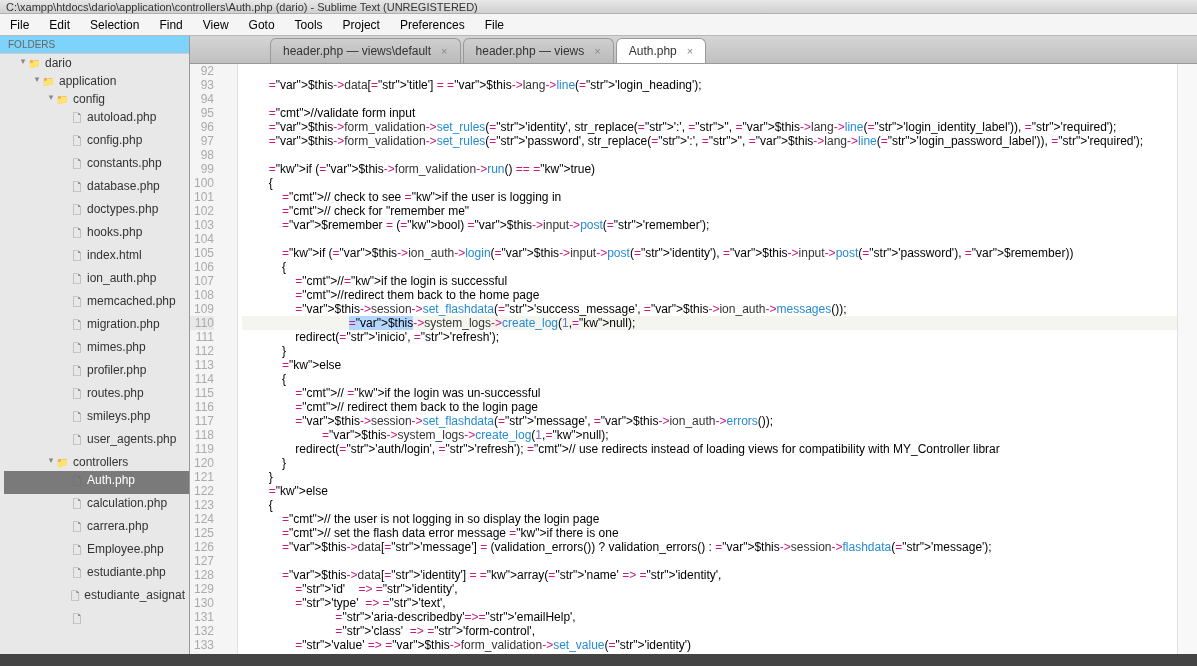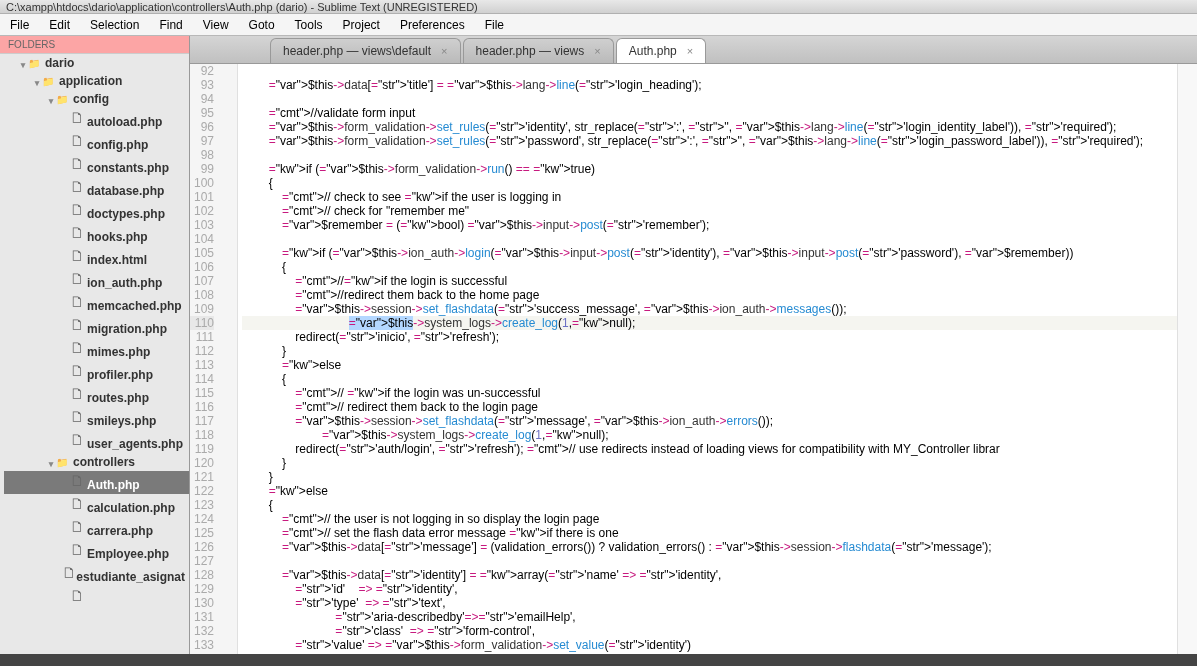--- a/index.html
+++ b/index.html
@@ -44,37 +44,36 @@
   background: #e8e8e8;
   border-right: 1px solid #999;
   overflow-y: auto;
   display: flex;
   flex-direction: column;
 }
 .sidebar-header {
   padding: 3px 8px;
   font-size: 10px;
   color: #666;
-  background: #fca5a5;
+  background: #7dd3fc;
   border-bottom: 1px solid #ccc;
 }
 .tree {
   padding: 0 0 0 4px;
   overflow-y: auto;
   flex: 1;
 }
 .tree-item {
   padding: 2px 4px 2px 0;
   cursor: default;
   display: flex;
-  align-items: flex-end;
+  align-items: flex-start;
   font-size: 11px;
   color: #333;
   white-space: nowrap;
-  font-weight: bold;
 }
 .tree-item.selected {
   background: #7a7a7a;
   color: #fff;
 }
 .arrow {
   display: inline-block;
   width: 10px;
   text-align: center;
   color: #888;
@@ -308,20 +307,25 @@
         </div>
         <div class="tree-item indent4">
           <span class="arrow none"></span>
           <span class="file-icon"></span>
           <span>carrera.php</span>
         </div>
         <div class="tree-item indent4">
           <span class="arrow none"></span>
           <span class="file-icon"></span>
           <span>Employee.php</span>
+        </div>
+        <div class="tree-item indent4">
+          <span class="arrow none"></span>
+          <span class="file-icon"></span>
+          <span>estudiante.php</span>
         </div>
         <div class="tree-item indent4">
           <span class="arrow none"></span>
           <span class="file-icon"></span>
           <span>estudiante_asignat</span>
         </div>
         <div class="tree-item indent4">
           <span class="arrow none"></span>
           <span class="file-icon"></span>
         </div>

